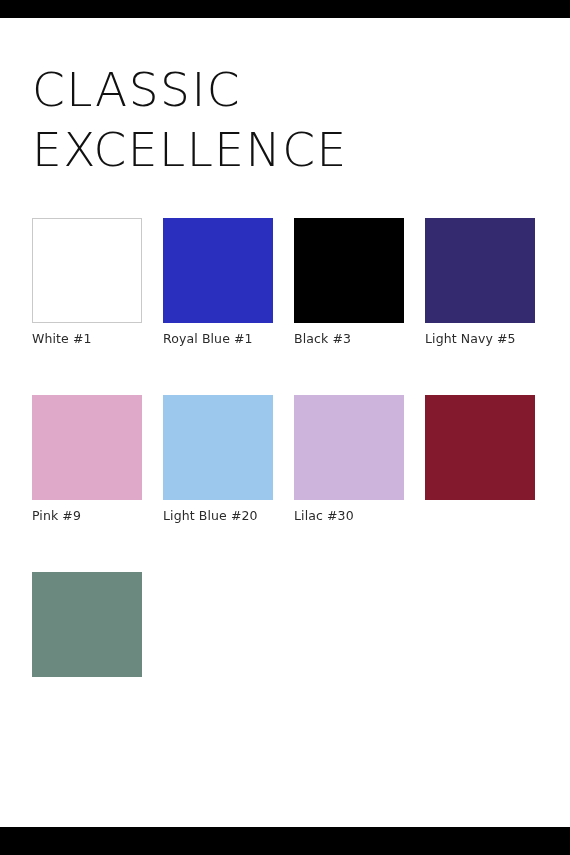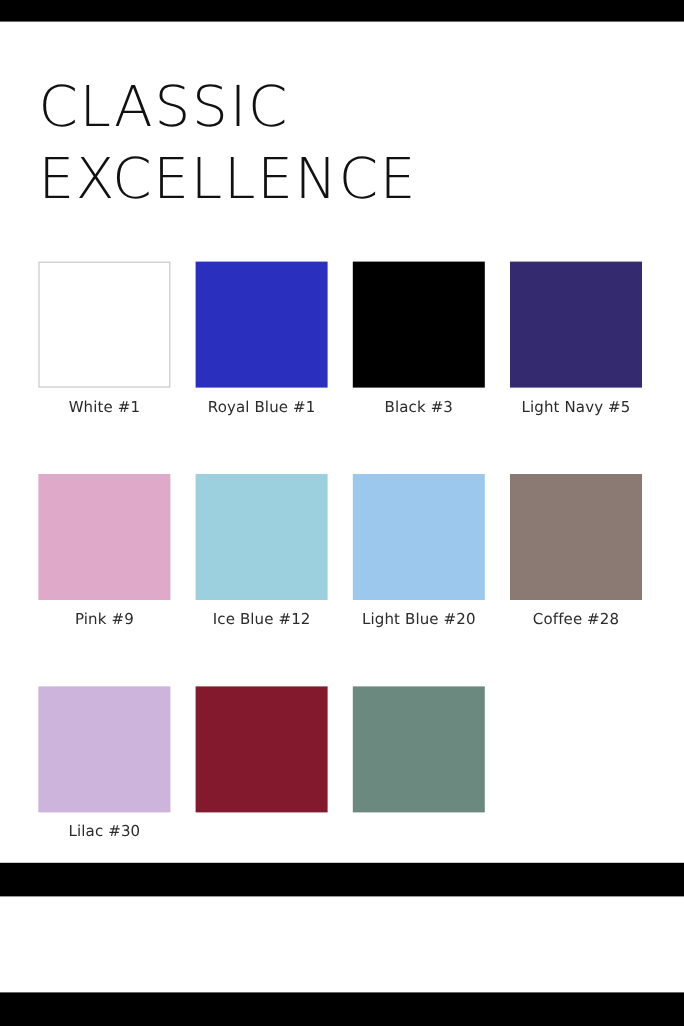--- a/index.html
+++ b/index.html
@@ -10,21 +10,21 @@
   body {
     width: 570px;
     height: 855px;
     overflow: hidden;
     font-family: "Liberation Sans", sans-serif;
   }
 
   #poster {
     position: relative;
     width: 570px;
-    height: 747px;
+    height: 855px;
     background: #000000;
     box-sizing: border-box;
   }
 
   .letterbox {
     position: absolute;
     left: 0;
     width: 570px;
     background: #000000;
   }
@@ -77,21 +77,20 @@
     border: 1px solid #c9c9c9;
   }
   .swatch-label {
     margin-top: 8px;
     font-family: "DejaVu Sans", sans-serif;
     font-size: 12.5px;
     font-weight: 400;
     color: #2b2b2b;
     white-space: nowrap;
     letter-spacing: 0.1px;
-    text-align: center;
   }
 </style>
 </head>
 <body>
 
 <div id="poster">
 
   <div class="letterbox top"></div>
 
   <div id="card">
@@ -116,30 +115,22 @@
         </div>
         <div class="swatch-cell">
           <div class="swatch-chip" style="background-color: rgb(51, 42, 112);"></div>
           <div class="swatch-label">Light Navy #5</div>
         </div>
         <div class="swatch-cell">
           <div class="swatch-chip" style="background-color: rgb(223, 169, 201);"></div>
           <div class="swatch-label">Pink #9</div>
         </div>
         <div class="swatch-cell">
-          <div class="swatch-chip" style="background-color: rgb(156, 208, 223);"></div>
-          <div class="swatch-label">Ice Blue #12</div>
-        </div>
-        <div class="swatch-cell">
           <div class="swatch-chip" style="background-color: rgb(155, 200, 236);"></div>
           <div class="swatch-label">Light Blue #20</div>
-        </div>
-        <div class="swatch-cell">
-          <div class="swatch-chip" style="background-color: rgb(139, 122, 116);"></div>
-          <div class="swatch-label">Coffee #28</div>
         </div>
         <div class="swatch-cell">
           <div class="swatch-chip" style="background-color: rgb(204, 180, 220);"></div>
           <div class="swatch-label">Lilac #30</div>
         </div>
         <div class="swatch-cell">
           <div class="swatch-chip" style="background-color: rgb(130, 25, 44);"></div>
         </div>
         <div class="swatch-cell">
           <div class="swatch-chip" style="background-color: rgb(108, 137, 128);"></div>

